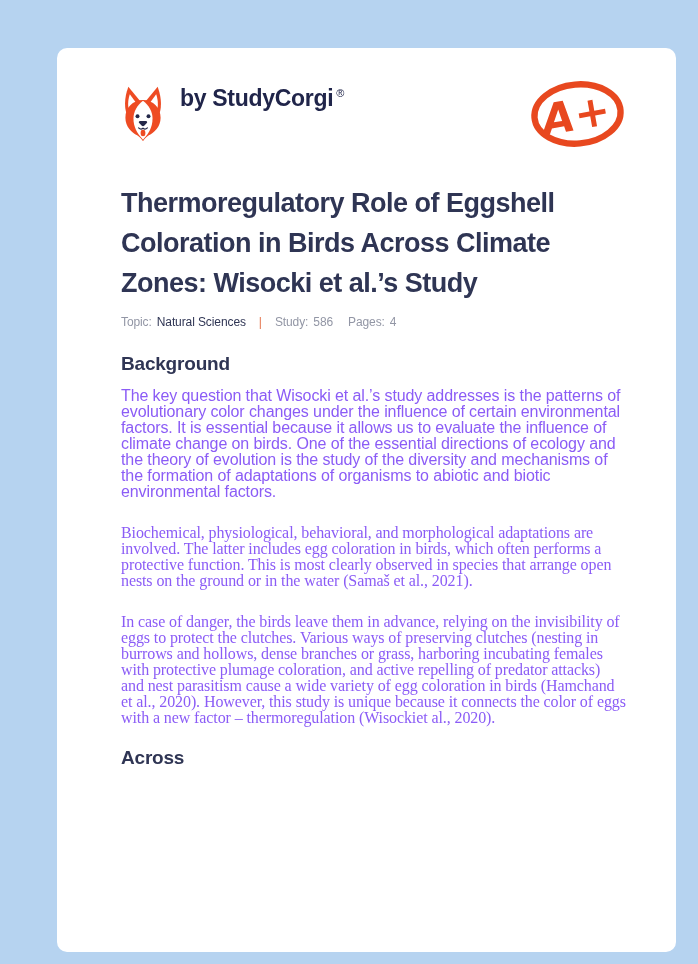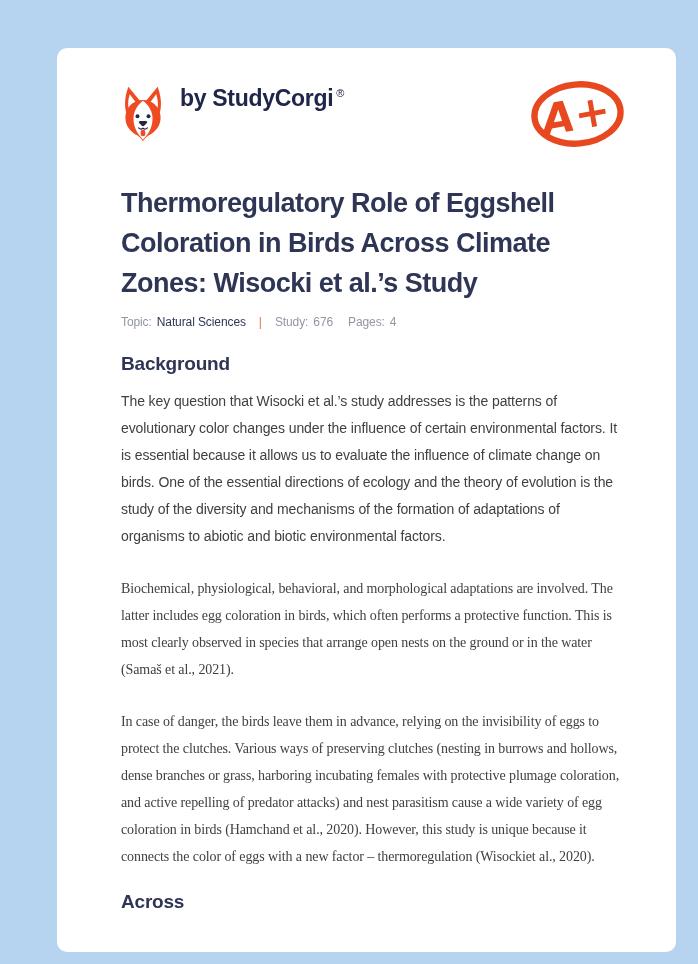--- a/index.html
+++ b/index.html
@@ -73,23 +73,23 @@
     margin-top: 24px;
     font-size: 19px;
     font-weight: 700;
     color: #2f3554;
     letter-spacing: -0.2px;
   }
   .section-heading.methods { margin-top: 21px; }
   .body-para {
     margin-top: 13px;
     width: 505px;
-    font-size: 14px;
-    line-height: 27px;
-    color: #404040;
+    font-size: 16px;
+    line-height: 16px;
+    color: #8b5cf6;
     letter-spacing: -0.1px;
   }
   .body-para + .body-para { margin-top: 25px; font-family: Liberation Serif, serif; }
 </style>
 </head>
 <body>
 
 <div class="card">
 
   <div class="header-row">
@@ -117,21 +117,21 @@
     </svg>
   </div>
 
   <h1 class="title">Thermoregulatory Role of Eggshell Coloration in Birds Across Climate Zones: Wisocki et al.’s Study</h1>
 
   <div class="meta">
     <span class="label">Topic:</span>
     <a class="topic-link">Natural Sciences</a>
     <span class="sep">|</span>
     <span class="label">Study:</span>
-    <span class="value">676</span>
+    <span class="value">586</span>
     <span class="label">Pages:</span>
     <span class="value">4</span>
   </div>
 
   <h2 class="section-heading">Background</h2>
 
   <p class="body-para">The key question that Wisocki et al.’s study addresses is the patterns of evolutionary color changes under the influence of certain environmental factors. It is essential because it allows us to evaluate the influence of climate change on birds. One of the essential directions of ecology and the theory of evolution is the study of the diversity and mechanisms of the formation of adaptations of organisms to abiotic and biotic environmental factors.</p>
   <p class="body-para">Biochemical, physiological, behavioral, and morphological adaptations are involved. The latter includes egg coloration in birds, which often performs a protective function. This is most clearly observed in species that arrange open nests on the ground or in the water (Samaš et al., 2021).</p>
   <p class="body-para">In case of danger, the birds leave them in advance, relying on the invisibility of eggs to protect the clutches. Various ways of preserving clutches (nesting in burrows and hollows, dense branches or grass, harboring incubating females with protective plumage coloration, and active repelling of predator attacks) and nest parasitism cause a wide variety of egg coloration in birds (Hamchand et al., 2020). However, this study is unique because it connects the color of eggs with a new factor – thermoregulation (Wisockiet al., 2020).</p>
 

